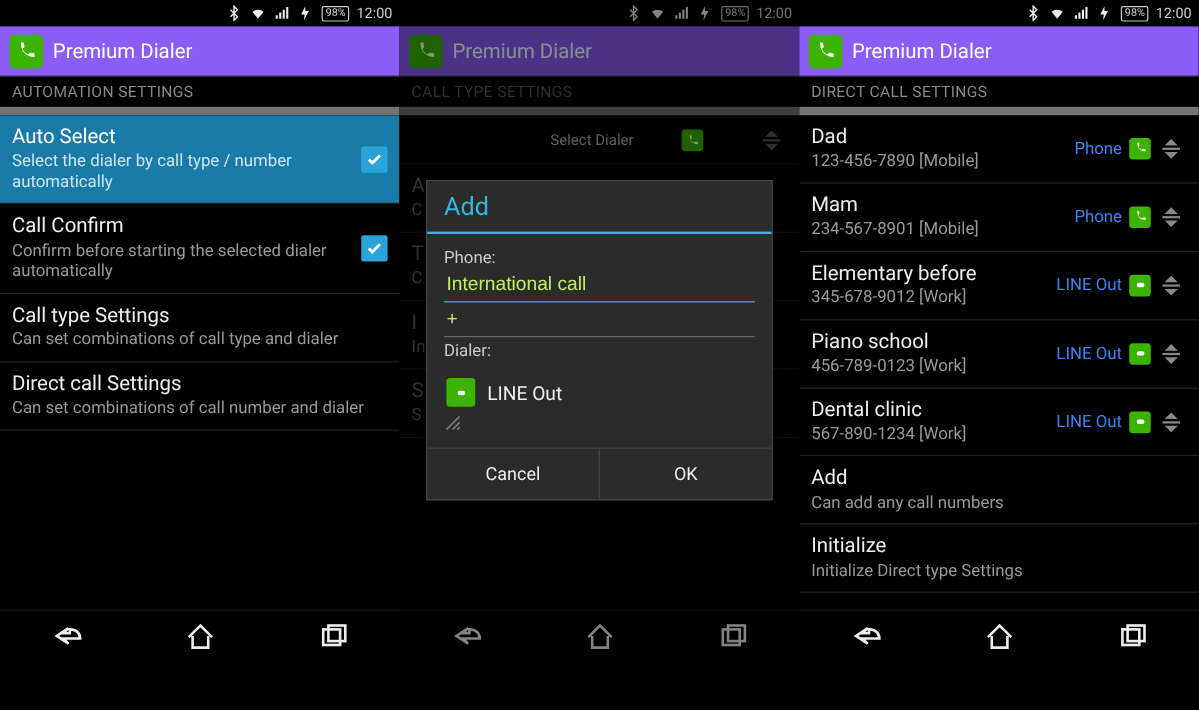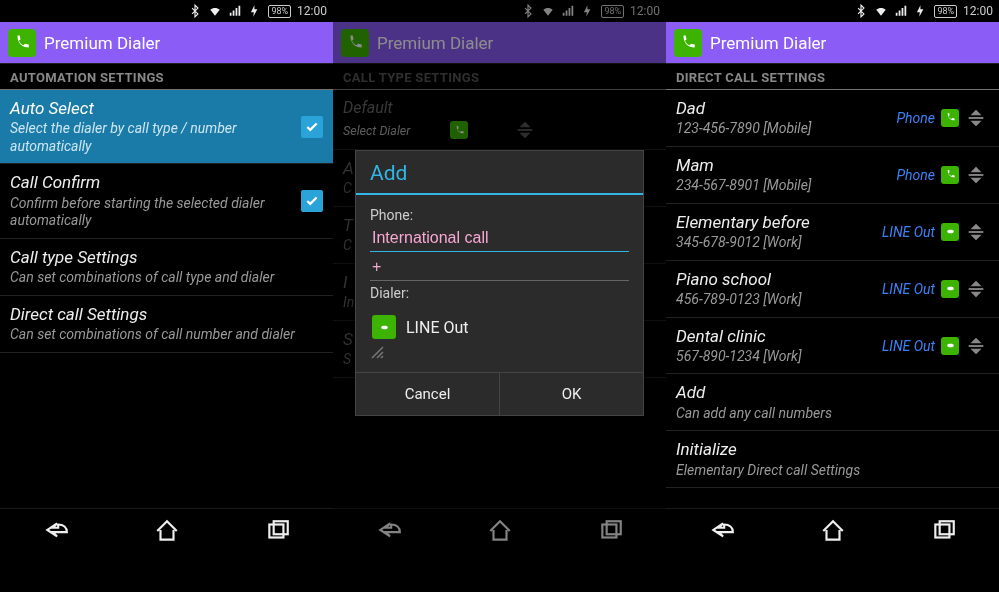--- a/index.html
+++ b/index.html
@@ -56,27 +56,27 @@
     background: #3bb300;
     border-radius: 4px;
     display: flex; align-items: center; justify-content: center;
   }
   .app-icon svg { width: 18px; height: 18px; }
   .titlebar .title { font-size: 17px; color: #fff; }
   
   .section-header {
     font-size: 13px;
     color: #888;
-    font-weight: 700;
+    font-weight: 400;
     padding: 6px 10px 4px 10px;
     letter-spacing: 0.3px;
-    border-bottom: 1px solid #737373;
-  }
-  
-  .list { flex: 1; overflow: hidden; font-style: italic; }
+    border-bottom: 7px solid #737373;
+  }
+  
+  .list { flex: 1; overflow: hidden; }
   .item {
     padding: 8px 10px;
     border-bottom: 1px solid #222;
     display: flex;
     align-items: center;
   }
   .item .text { flex: 1; min-width: 0; }
   .item .text .primary { font-size: 17px; color: #eee; line-height: 1.2; }
   .item .text .secondary { font-size: 14px; color: #999; line-height: 1.25; margin-top: 2px; }
   .item.highlight { background: #1a7aa8; }
@@ -101,21 +101,21 @@
   .mini-icon.green { background: #3bb300; }
   .mini-icon svg { width: 11px; height: 11px; }
   .sort-icon { width: 26px; display:flex; align-items:center; justify-content:center; margin-left:4px; }
   .sort-icon svg { width: 22px; height: 22px; }
   .item.dim .primary, .item.dim .secondary { color: #666; }
   .item .sub-right {
     display:flex; align-items:center; gap:6px; font-size:12.5px; color:#aaa;
   }
   .item.two-row { flex-direction: column; align-items: stretch; }
   .item.two-row .row { display:flex; align-items:center; }
-  .item.two-row .row2 { justify-content: flex-start; margin-top: 2px; gap: 40px;}
+  .item.two-row .row2 { justify-content: flex-end; margin-top: 2px; gap: 40px;}
 
   
   .navbar {
     height: 44px;
     background: #000;
     border-top: 1px solid #1a1a1a;
     display: flex;
     justify-content: space-around;
     align-items: center;
   }
@@ -144,21 +144,21 @@
     padding: 10px 14px 8px 14px;
     border-bottom: 2px solid #33b5e5;
   }
   .dialog .dlg-body { padding: 8px 14px 0 14px; font-size: 14px; color: #ccc; }
   .dlg-field-label { font-size: 14px; color: #ccc; margin-top: 4px; }
   .dlg-input {
     width: 100%;
     background: transparent;
     border: none;
     border-bottom: 1.5px solid #33b5e5;
-    color: #f9a8d4;
+    color: #bef264;
     font-size: 16px;
     padding: 4px 2px;
     margin-top: 2px;
     outline: none;
   }
   .dlg-input.gray { border-bottom-color: #666; }
   .dlg-dialer {
     display: flex; align-items: center; gap: 10px;
     padding: 10px 2px 6px 2px;
     margin-top: 4px;
@@ -290,23 +290,20 @@
       <svg viewBox="0 0 24 24">
           <path fill="#fff" d="M6 3c0 9 6 15 15 15v-4l-5-1-2 2c-3-1-5-3-6-6l2-2-1-5H6z"></path>
         </svg>
     </div>
     <div class="title">Premium Dialer</div>
   </div>
   <div class="section-header" style="color:#555">CALL TYPE SETTINGS</div>
   <div class="list">
 
     <div class="item two-row dim">
-      <div class="row">
-          <div class="primary">Default</div>
-        </div>
       <div class="row row2 sub-right">
         <span>Select Dialer</span>
         <span class="mini-icon green">
           <svg viewBox="0 0 24 24">
               <path fill="#fff" d="M6 3c0 9 6 15 15 15v-4l-5-1-2 2c-3-1-5-3-6-6l2-2-1-5H6z"></path>
             </svg>
         </span>
         <span class="sort-icon">
           <svg viewBox="0 0 24 24">
               <path fill="#555" d="M6 9l6-6 6 6zM6 15l6 6 6-6z"></path>
@@ -513,21 +510,21 @@
       </div>
       <div class="item">
         <div class="text">
           <div class="primary">Add</div>
           <div class="secondary">Can add any call numbers</div>
         </div>
       </div>
       <div class="item">
         <div class="text">
           <div class="primary">Initialize</div>
-          <div class="secondary">Elementary Direct call Settings</div>
+          <div class="secondary">Initialize Direct type Settings</div>
         </div>
       </div>
     </div>
   <div class="navbar">
     <svg viewBox="0 0 24 24">
         <path class="stroke-white" stroke-width="2" d="M14 6c5 0 8 3 8 7H9l4 4-9-6 9-6-4 4h5z" fill="none"></path>
       </svg>
     <svg viewBox="0 0 24 24">
         <path class="stroke-white" stroke-width="2" fill="none" d="M3 12L12 3l9 9M6 11v9h12v-9"></path>
       </svg>

